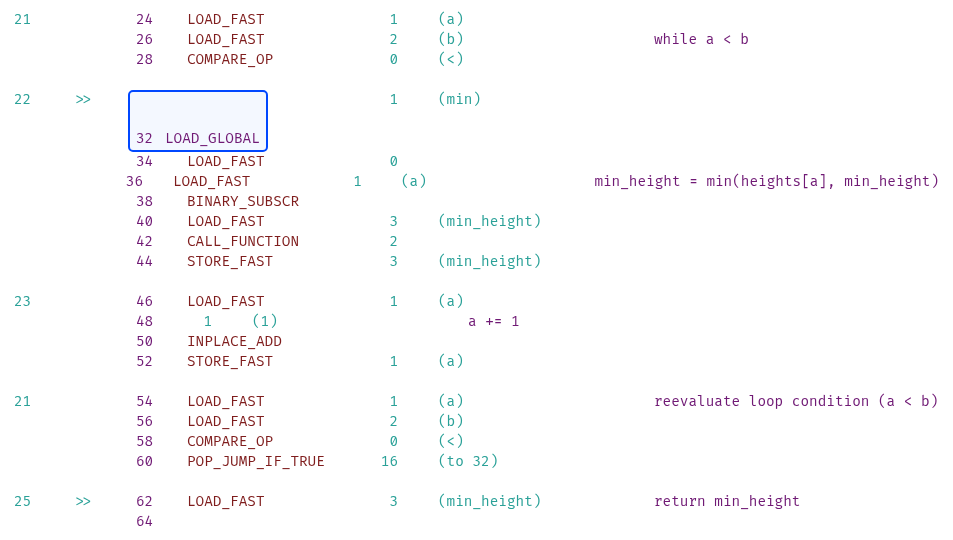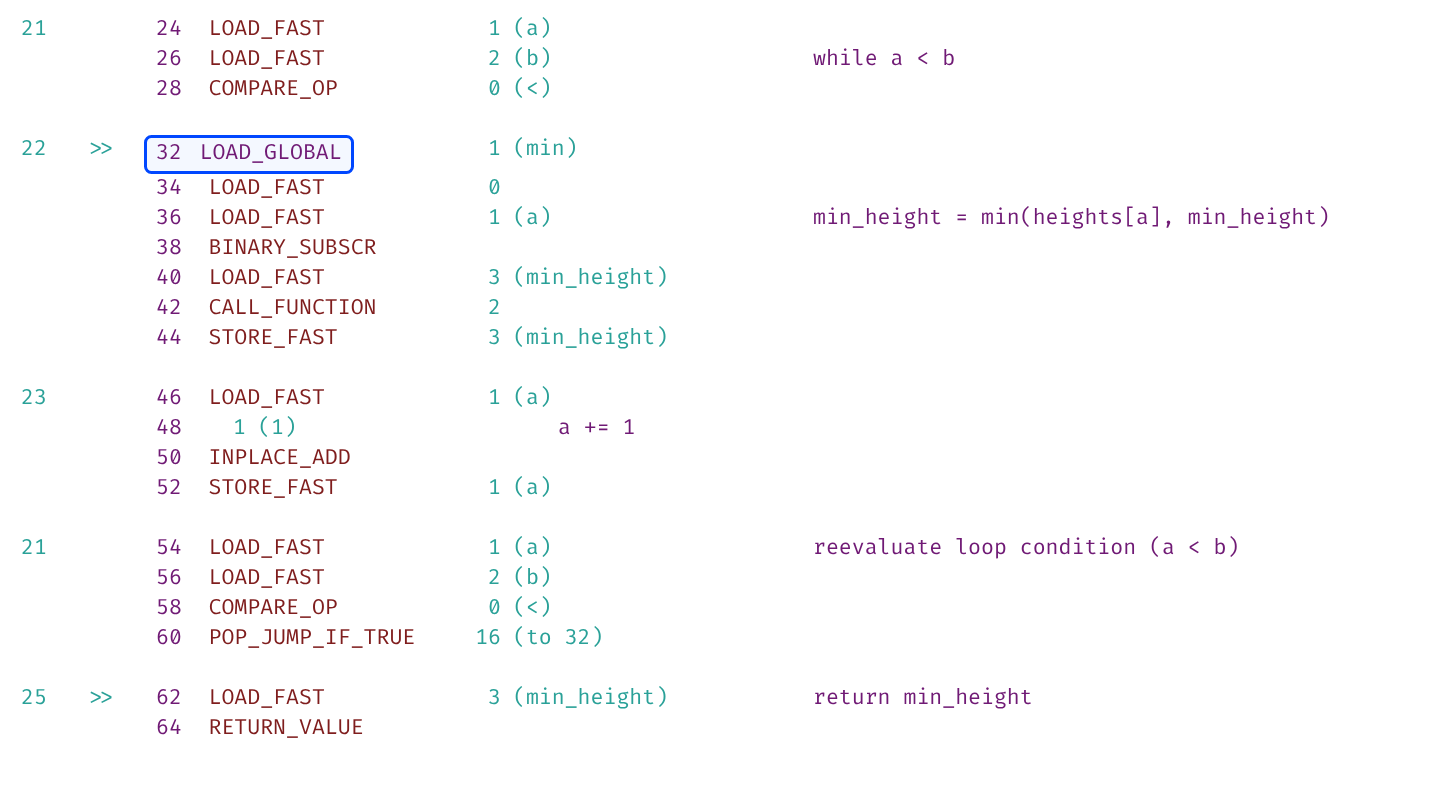--- a/index.html
+++ b/index.html
@@ -8,40 +8,41 @@
     font-family: "Fira Code", "Consolas", "Menlo", "Courier New", monospace;
     font-size: 14px;
     line-height: 20px;
     background: #fff;
     color: #333;
     white-space: nowrap;
   }
   .row {
     display: flex;
     align-items: flex-start;
+    gap: 16px;
   }
   .col-line   { width: 45px;  color: #2aa198; }
   .col-marker { width: 45px;  color: #2aa198; text-align: left; }
   .col-offset { width: 35px;  color: #701a75; text-align: left; }
   .col-op     { width: 170px; color: #7f1d1d; }
   .col-arg    { width: 25px;  color: #2aa198; text-align: right; }
   .col-arg-gap{ width: 8px; }
   .col-argrepr{ width: 200px; color: #2aa198; }
   .annot      { font-size: 14px; }
   .annot.red  { color: #701a75; }
   .annot.blue { color: #0047ff; }
   .highlight {
     display: inline-block;
     border: 2px solid #0047ff;
     border-radius: 5px;
     padding: 1px 6px;
     margin-left: -8px;
     background: #f4f8ff;
   }
-  .highlight .ofs { display: inline-block; width: 29px; }
+  .highlight .ofs { display: inline-block; width: 29px; margin-top: 36px; }
   .blank { height: 20px; }
 </style>
 </head>
 <body>
 
 <div id="listing">
     <div class="row">
       <span class="col-line">21</span>
       <span class="col-marker"></span>
       <span class="col-offset">24</span>
@@ -229,19 +230,18 @@
       <span class="col-op">LOAD_FAST</span>
       <span class="col-arg">3</span>
       <span class="col-arg-gap"></span>
       <span class="col-argrepr">(min_height)</span>
       <span class="annot red">  return min_height</span>
     </div>
     <div class="row">
       <span class="col-line"></span>
       <span class="col-marker"></span>
       <span class="col-offset">64</span>
-      <span class="col-op">RETURN_VALUE</span>
       <span class="col-arg"></span>
       <span class="col-arg-gap"></span>
       <span class="col-argrepr"></span>
       <span class="annot "></span>
     </div>
   </div>
 
 </body></html>

